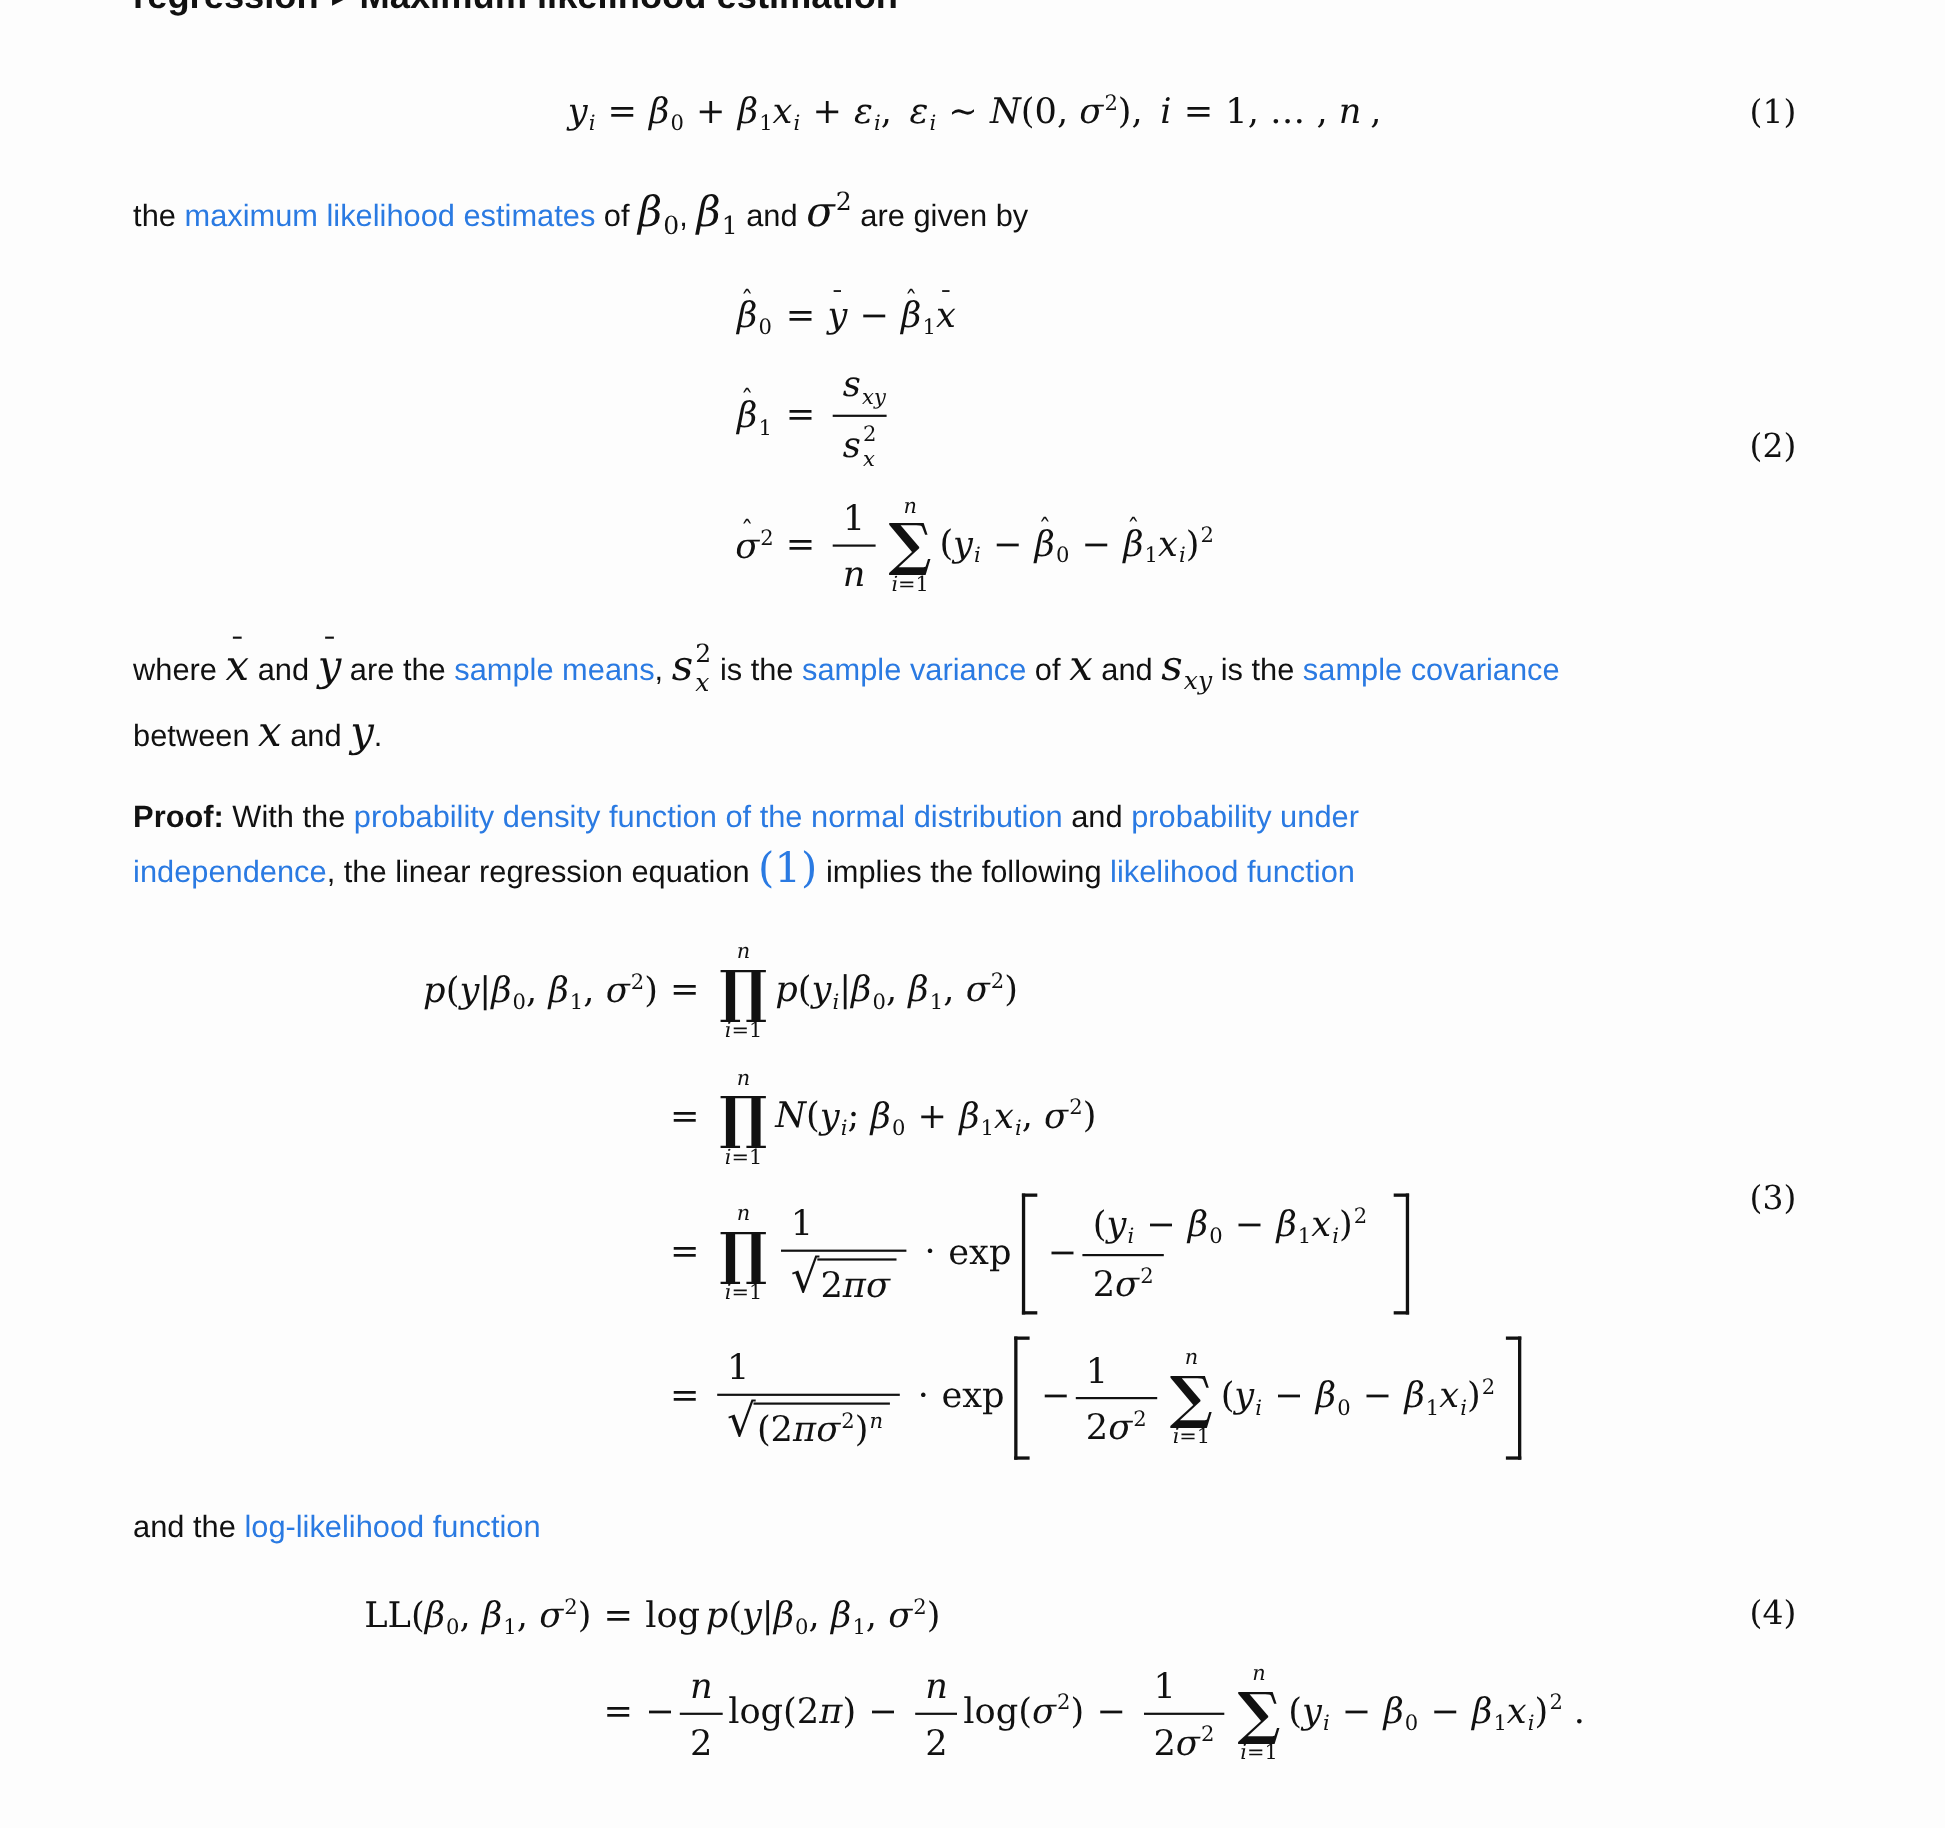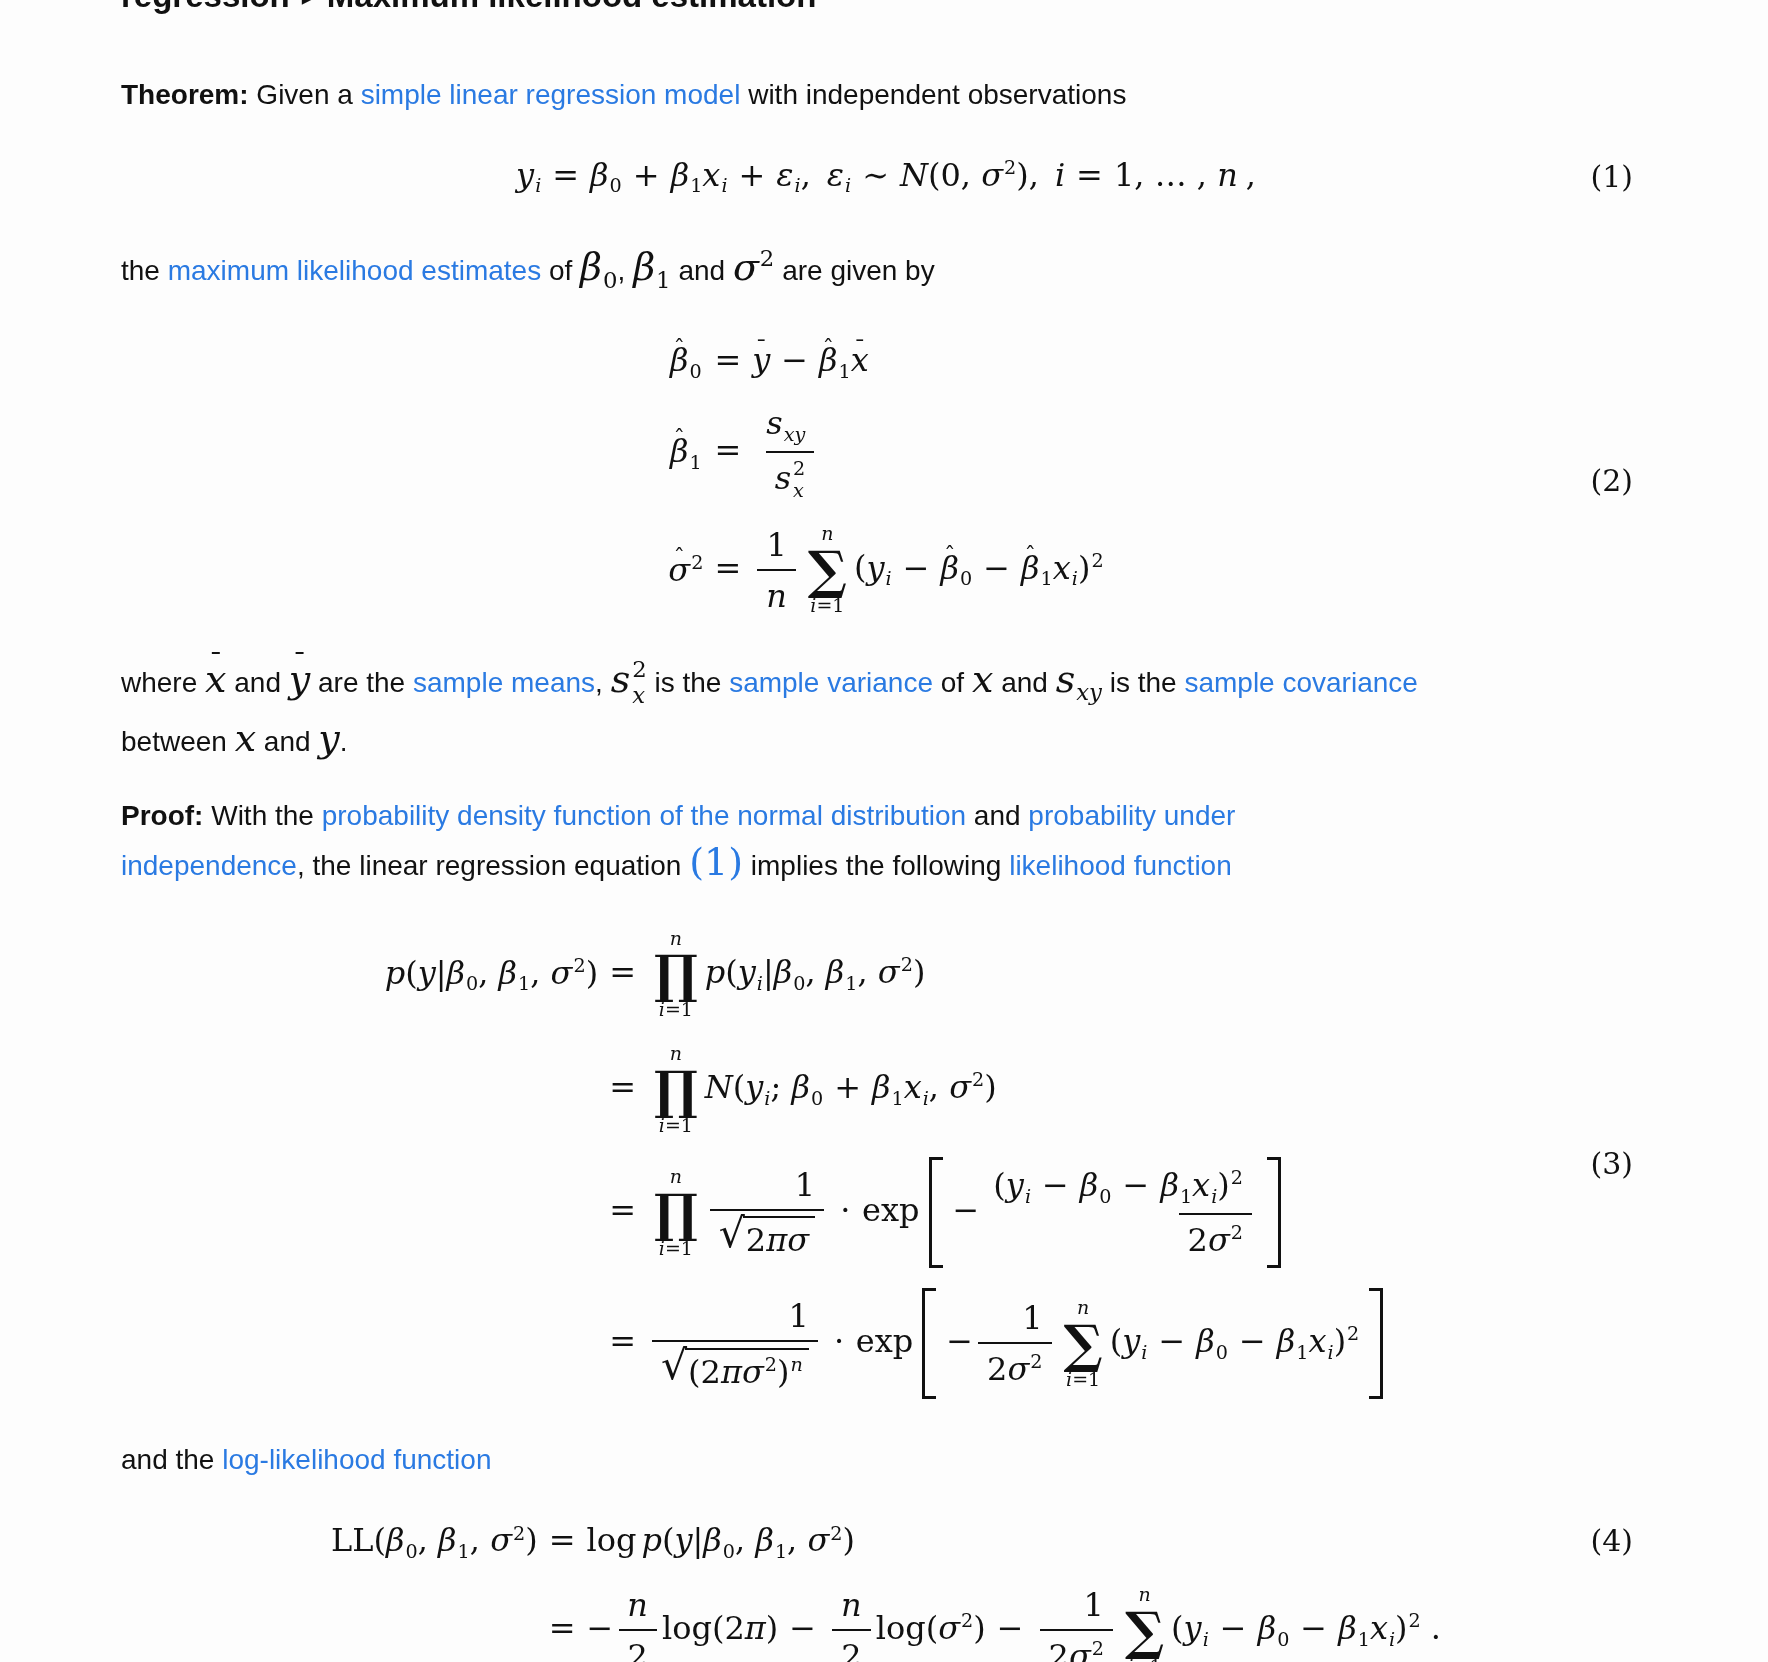--- a/index.html
+++ b/index.html
@@ -29,21 +29,21 @@
   .mo{white-space:pre;margin:0 11px;}
   .msp{display:inline-block;}
   .ssub{font-size:.6em;vertical-align:-0.35em;margin-left:1px;white-space:pre;}
   .ssup{font-size:.6em;vertical-align:0.62em;margin-left:1px;white-space:pre;}
   .mscr{white-space:nowrap;}
   .stack{display:inline-flex;flex-direction:column;align-items:flex-start;
     vertical-align:middle;font-size:.6em;line-height:1.15;margin-left:2px;}
   .macc{position:relative;display:inline-block;line-height:1;}
   .macc .acc{position:absolute;left:50%;transform:translateX(-50%);
     top:-0.34em;font-size:.72em;font-style:normal;}
-  .mfrac{display:inline-flex;flex-direction:column;align-items:flex-end;
+  .mfrac{display:inline-flex;flex-direction:column;align-items:flex-start;
     vertical-align:middle;margin:0 5px;line-height:1.25;text-align:center;}
   .mfrac .num{padding:0 9px 4px;}
   .mfrac .den{border-top:2.5px solid currentColor;padding:5px 9px 0;}
   .mbig{display:inline-flex;flex-direction:column;align-items:center;
     vertical-align:middle;line-height:1;margin:0 7px;}
   .mbig .lim{font-size:19px;line-height:1.25;}
   .mbig .bigop{font-size:52px;line-height:.92;font-weight:700;}
   .msqrt{display:inline-flex;align-items:flex-start;vertical-align:middle;white-space:nowrap;}
   .msqrt .rad{font-size:1.28em;line-height:1;transform:translateY(-0.08em);margin-right:-2px;}
   .msqrt .sqc{border-top:2.5px solid currentColor;padding:2px 6px 0 3px;}
@@ -65,21 +65,20 @@
 </style>
 </head>
 <body>
 
 <main class="content">
 
   <h1 class="title">
     <span>regression</span><span class="sep">▸</span><span>Maximum likelihood estimation</span>
   </h1>
 
-  <p><span class="seg-b">Theorem:</span><span class="seg-t"> Given a </span><span class="seg-l">simple linear regression model</span><span class="seg-t"> with independent observations</span></p>
 
   <div class="eqwrap">
     <div class="eqtable">
         <div class="eqrow">
           <span class="lhs math dmath"><span class="mscr"><span class="mi">y</span><span class="ssub"><span class="mi">i</span></span></span></span>
           <span class="rhs math dmath"><span class="mo">=</span><span class="mscr"><span class="mi">β</span><span class="ssub"><span class="mn">0</span></span></span><span class="mo">+</span><span class="mscr"><span class="mi">β</span><span class="ssub"><span class="mn">1</span></span></span><span class="mscr"><span class="mi">x</span><span class="ssub"><span class="mi">i</span></span></span><span class="mo">+</span><span class="mscr"><span class="mi">ε</span><span class="ssub"><span class="mi">i</span></span></span><span class="mn">,</span><span class="msp" style="width: 16px;"></span><span class="mscr"><span class="mi">ε</span><span class="ssub"><span class="mi">i</span></span></span><span class="mo">∼</span><span class="mi">N</span><span class="mn">(0, </span><span class="mscr"><span class="mi">σ</span><span class="ssup"><span class="mn">2</span></span></span><span class="mn">),</span><span class="msp" style="width: 16px;"></span><span class="mi">i</span><span class="mo">=</span><span class="mn">1, … , </span><span class="mi">n</span><span class="msp" style="width: 8px;"></span><span class="mn">,</span></span>
         </div>
       </div>
     <span class="eqnum">(1)</span>
   </div>

